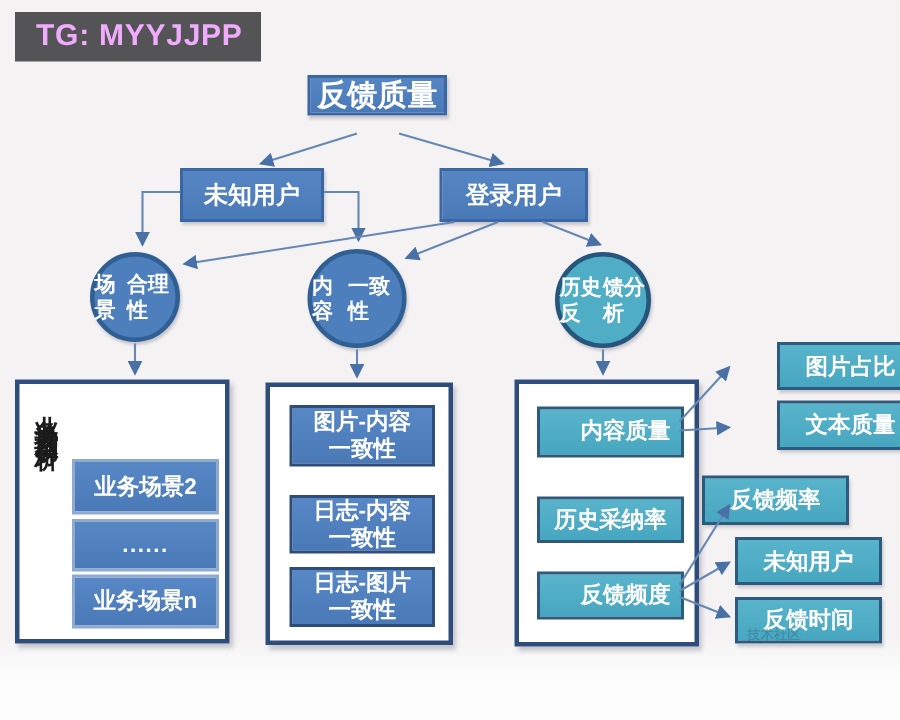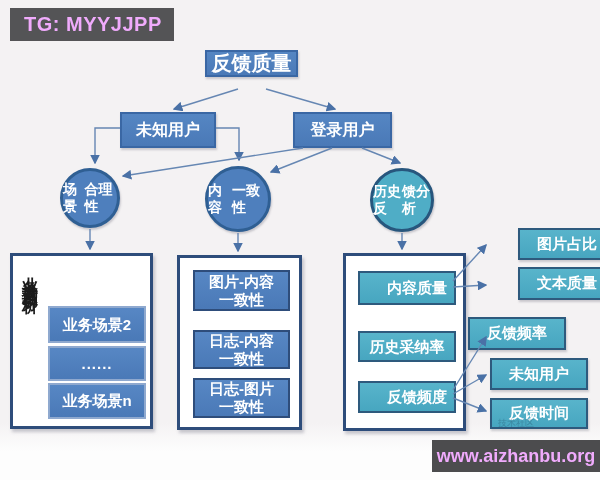--- a/index.html
+++ b/index.html
@@ -64,21 +64,20 @@
   .fr-5{left:490px;top:398px;height:31px;}
   .wires{position:absolute;inset:0;pointer-events:none;z-index:6;}
   .watermark{position:absolute;left:498px;top:417px;font-size:9px;color:rgba(35,85,110,.40);z-index:7;}
 </style>
 </head>
 <body>
 
 <div class="stage">
 
   <div class="badge top">TG: MYYJJPP</div>
-  <div class="badge bottom">www.aizhanbu.org</div>
 
   <div class="node root">反馈质量</div>
   <div class="node l2a">未知用户</div>
   <div class="node l2b">登录用户</div>
 
   <div class="circle c1">
     <span>场景</span>
     <span>合理性</span>
   </div>
   <div class="circle c2">

